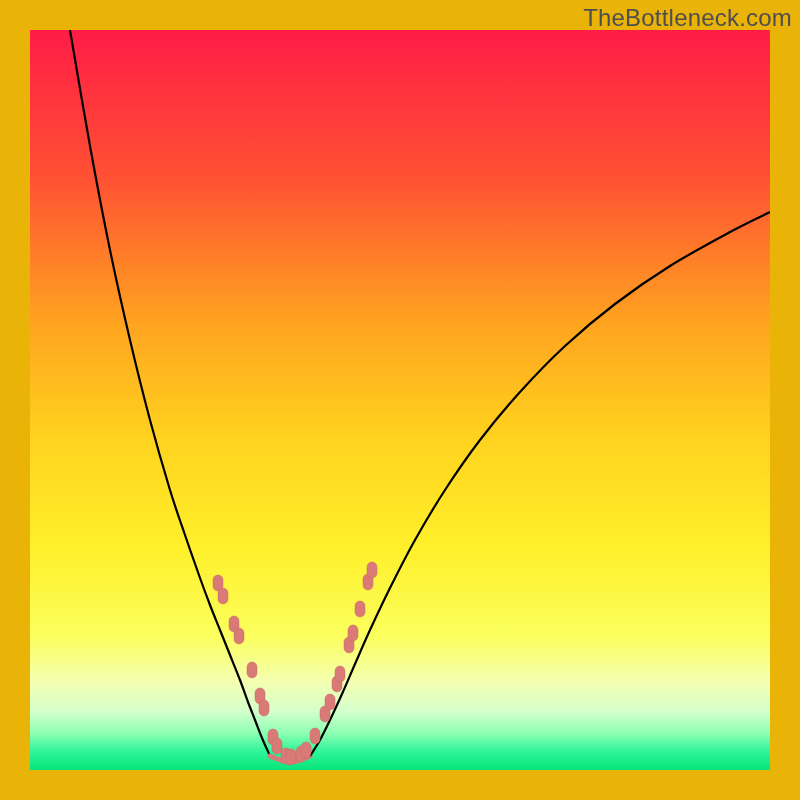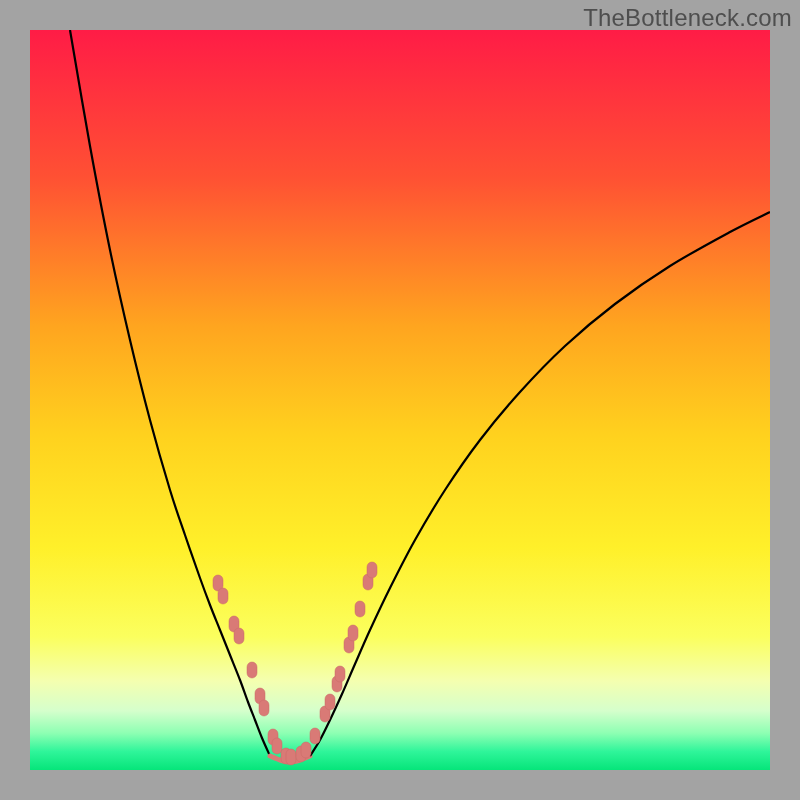--- a/index.html
+++ b/index.html
@@ -7,21 +7,21 @@
     padding: 0;
     width: 800px;
     height: 800px;
     overflow: hidden;
     background: #000;
     font-family: Arial, Helvetica, sans-serif;
   }
   .frame {
     position: absolute;
     inset: 0;
-    background: #a3a3a3;
+    background: #eab308;
   }
   .plot {
     position: absolute;
     left: 30px;
     top: 30px;
     width: 740px;
     height: 740px;
     overflow: hidden;
   }
   .gradient {

